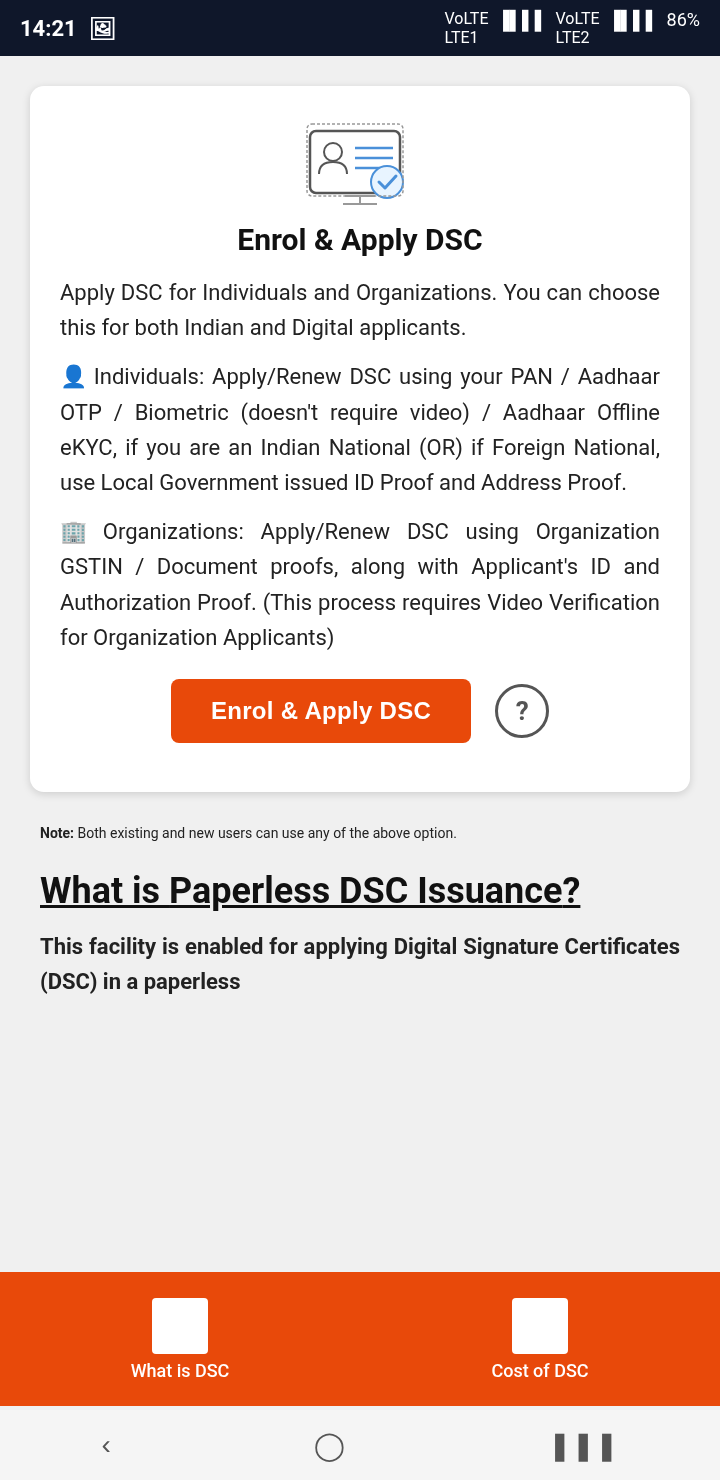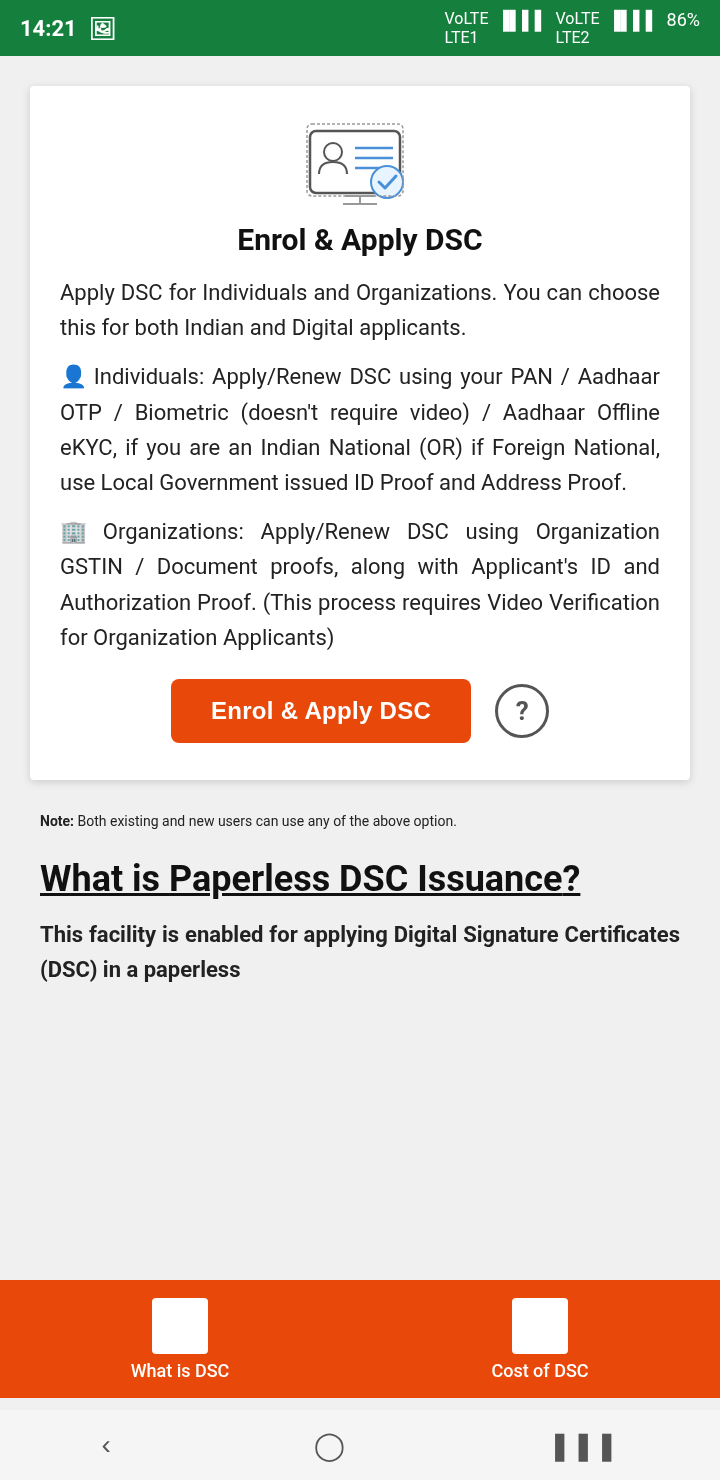--- a/index.html
+++ b/index.html
@@ -11,21 +11,21 @@
       font-family: 'Roboto', Arial, sans-serif;
       background: #f0f0f0;
       position: relative;
       overflow-x: hidden;
     }
 
     
     .status-bar {
       width: 100%;
       height: 56px;
-      background: #15803d;
+      background: #0f172a;
       display: flex;
       align-items: center;
       justify-content: space-between;
       padding: 0 20px;
       color: white;
       font-size: 22px;
       font-weight: bold;
     }
 
     .status-bar-left {
@@ -44,22 +44,22 @@
 
     
     .main-content {
       background: #f0f0f0;
       padding: 30px 30px 20px 30px;
     }
 
     
     .card {
       background: white;
-      border-radius: 4px;
-      padding: 30px 30px 37px 30px;
+      border-radius: 14px;
+      padding: 30px 30px 49px 30px;
       box-shadow: 0 2px 8px rgba(0,0,0,0.15);
       margin-bottom: 30px;
     }
 
     
     .card-icon {
       display: flex;
       justify-content: center;
       margin-bottom: 16px;
     }
@@ -178,24 +178,24 @@
       font-size: 22px;
       color: #222;
       line-height: 1.6;
       text-align: justify;
       font-weight: bold;
     }
 
     
     .bottom-nav {
       position: fixed;
-      bottom: 82px;
+      bottom: 74px;
       left: 0;
       width: 720px;
-      height: 118px;
+      height: 134px;
       background: #e8490a;
       display: flex;
       align-items: center;
       justify-content: space-around;
     }
 
     .nav-item {
       display: flex;
       flex-direction: column;
       align-items: center;

